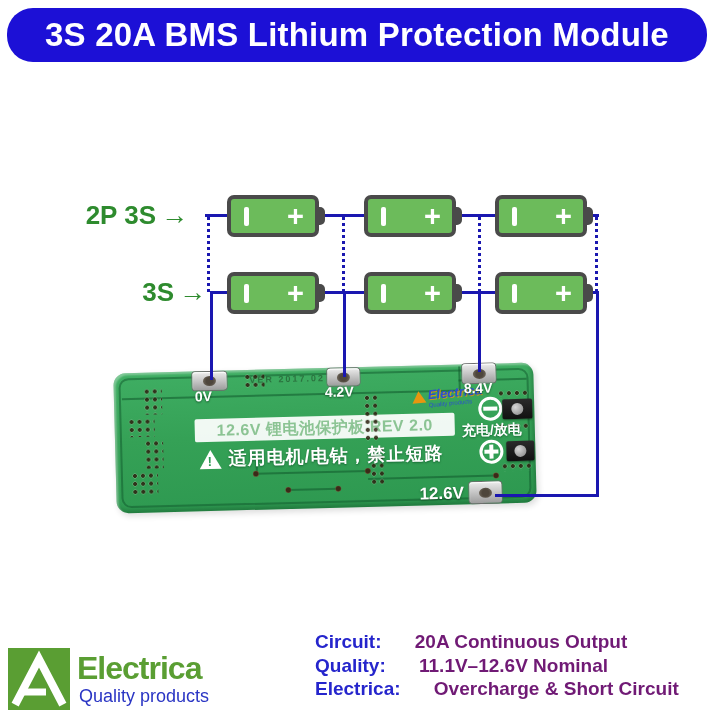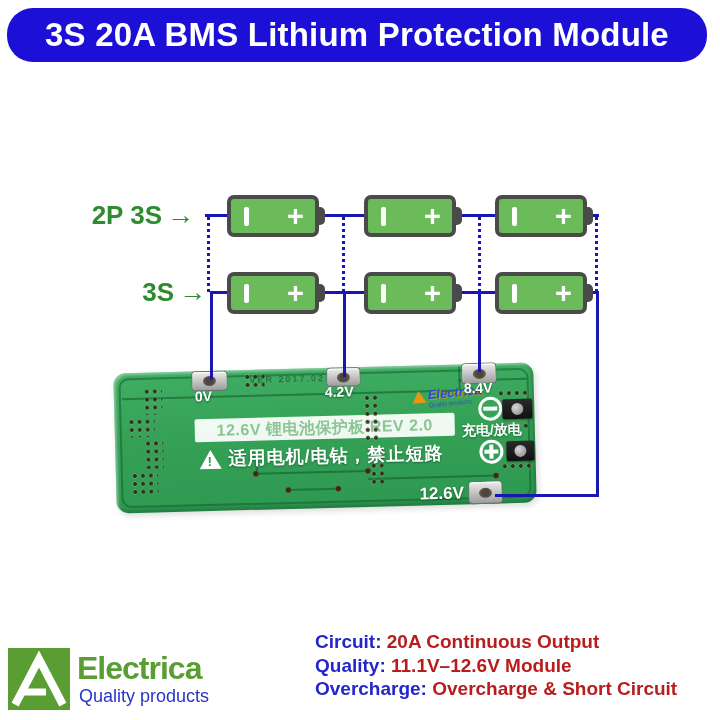--- a/index.html
+++ b/index.html
@@ -31,21 +31,21 @@
   .battery::after{content:"";position:absolute;right:-10px;top:50%;transform:translateY(-50%);
            width:10px;height:18px;background:#4a4a4a;border-radius:0 5px 5px 0;}
   .term-minus{width:5px;height:19px;background:#fff;border-radius:2px;margin-left:13px;}
   .term-plus{color:#fff;font-size:29px;font-weight:bold;margin-right:11px;line-height:1;}
   #b1{left:227px;top:195px;} #b2{left:364px;top:195px;} #b3{left:495px;top:195px;}
   #b4{left:227px;top:272px;} #b5{left:364px;top:272px;} #b6{left:495px;top:272px;}
 
   
   .pack-label{position:absolute;width:118px;color:#2e8b2e;font-weight:bold;font-size:26px;z-index:7;
               display:flex;justify-content:flex-end;align-items:center;gap:5px;}
-  #label1{left:76px;top:200px;} #label2{left:88px;top:277px;}
+  #label1{left:70px;top:200px;} #label2{left:88px;top:277px;}
   .arrow{font-size:27px;line-height:1;}
 
   
   #board{position:absolute;left:115px;top:368px;width:420px;height:140px;border-radius:12px;
          background:linear-gradient(178deg,#3fae63 0%,#35a156 45%,#2d9850 100%);
          transform:rotate(-1.5deg);z-index:2;
          box-shadow:inset 2px 2px 2px rgba(255,255,255,.35),inset -2px -3px 4px rgba(0,40,15,.28),2px 3px 6px rgba(0,0,0,.14);}
   #board *{position:absolute;}
   #inner-trace{left:5px;top:5px;right:5px;bottom:5px;border:2px solid rgba(16,88,44,.5);border-radius:10px;}
   .trace{background:rgba(16,88,44,.55);}
@@ -101,21 +101,21 @@
   .pad-dot{width:6px;height:6px;border-radius:50%;background:radial-gradient(circle,#3a2a18 45%,#9a7a50);}
   #pd1{left:137px;top:101px;} #pd2{left:249px;top:101px;} #pd3{left:169px;top:118px;}
   #pd4{left:219px;top:118px;} #pd5{left:377px;top:109px;}
 
   
   #logo-box{position:absolute;left:8px;top:648px;width:62px;height:62px;background:#5a9e33;z-index:8;}
   #logo-name{position:absolute;left:77px;top:650px;font-size:32px;font-weight:bold;color:#5a9e33;
         letter-spacing:-1px;z-index:8;}
   #logo-tagline{position:absolute;left:79px;top:686px;font-size:18px;color:#2a35c4;z-index:8;}
   #specs{position:absolute;left:315px;top:630px;font-size:19px;font-weight:bold;line-height:23.5px;z-index:8;white-space:nowrap;}
-  .spec-label{color:#2525cc;} .spec-value{color:#b91c1c;}
+  .spec-label{color:#2525cc;} .spec-value{color:#701a75;margin-left:28px;}
 </style>
 </head>
 <body>
 
 <div id="canvas">
 
   <div id="banner">
     <h1 id="banner-title">3S 20A BMS Lithium Protection Module</h1>
   </div>
 
@@ -228,21 +228,21 @@
   <div id="logo-name">Electrica</div>
   <div id="logo-tagline">Quality products</div>
 
   <div id="specs">
     <div class="spec-line">
       <span class="spec-label">Circuit:</span>
       <span class="spec-value">20A Continuous Output</span>
     </div>
     <div class="spec-line">
       <span class="spec-label">Quality:</span>
-      <span class="spec-value">11.1V–12.6V Module</span>
+      <span class="spec-value">11.1V–12.6V Nominal</span>
     </div>
     <div class="spec-line">
-      <span class="spec-label">Overcharge:</span>
+      <span class="spec-label">Electrica:</span>
       <span class="spec-value">Overcharge &amp; Short Circuit</span>
     </div>
   </div>
 
 </div>
 
 </body></html>

